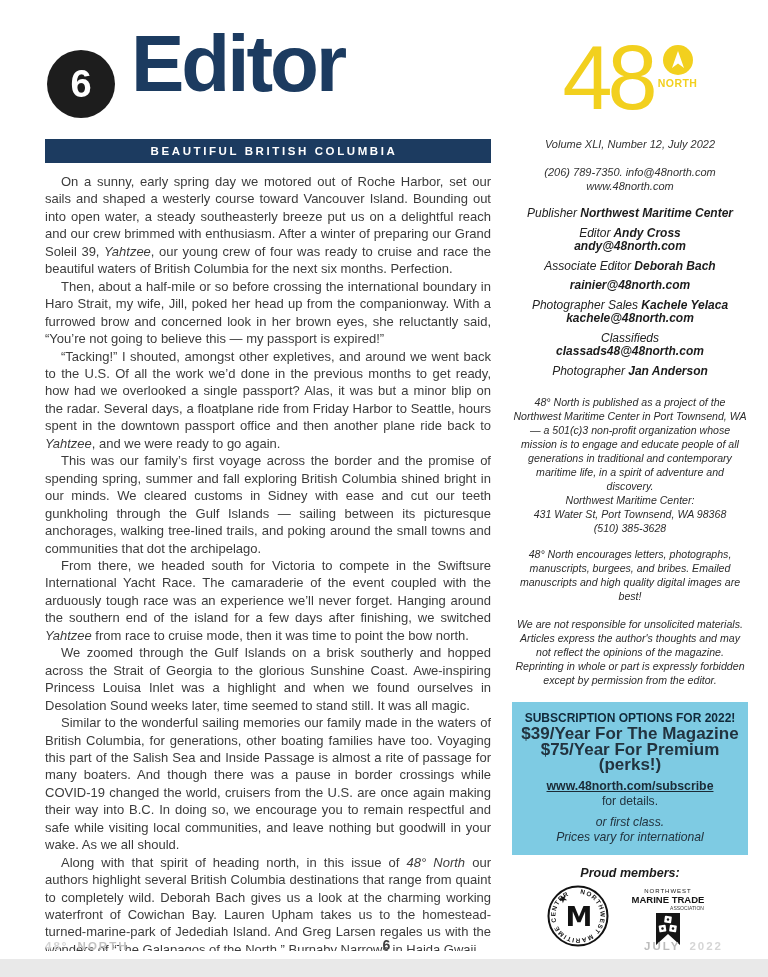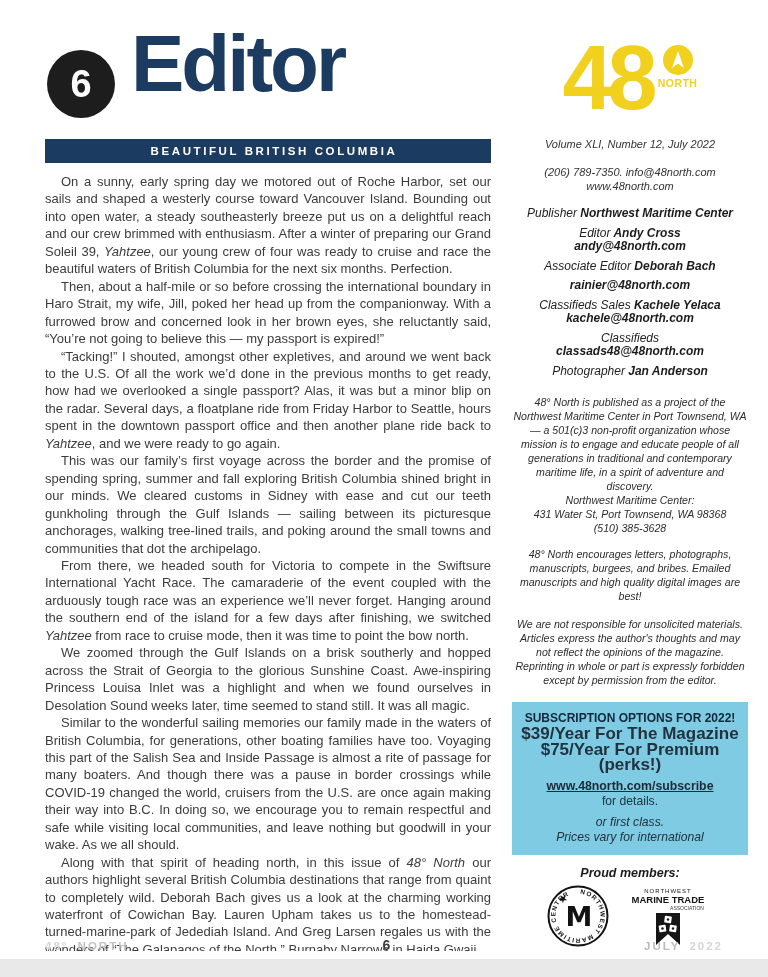--- a/index.html
+++ b/index.html
@@ -21,21 +21,21 @@
 
   
   .article{position:absolute;left:45px;top:173px;width:446px;height:778px;overflow:hidden;
            font-size:13px;line-height:17.45px;text-align:justify;color:#3c3c3c;}
   .article p{margin:0;text-indent:16px;}
   .it{font-style:italic;}
 
   
   .sidebar{position:absolute;left:512px;top:36px;width:236px;text-align:center;color:#2f2f2f;}
   .logo-row{display:flex;justify-content:center;align-items:flex-start;height:100px;}
-  .logo-num{font-size:90px;font-weight:700;color:var(--yellow);line-height:0.95;letter-spacing:-5px;}
+  .logo-num{font-size:90px;font-weight:400;color:var(--yellow);line-height:0.95;letter-spacing:-5px;}
   .logo-col{margin-left:5px;padding-top:9px;display:flex;flex-direction:column;align-items:center;}
   .logo-north{font-size:10.5px;font-weight:800;color:var(--yellow);letter-spacing:0.5px;margin-top:2px;}
   .volume{font-style:italic;font-size:11px;margin-top:2px;color:#333;}
   .contact{font-style:italic;font-size:11px;margin-top:16px;line-height:13.5px;color:#333;}
   .masthead{margin-top:14px;font-style:italic;font-size:12px;line-height:13.5px;color:#222;}
   .m-entry{margin-bottom:6px;}
   .m-name,.m-email{font-weight:bold;color:#1c1c1c;}
   .about,.address,.encourage,.disclaimer{font-style:italic;font-size:10.6px;line-height:14px;color:#2d2d2d;}
   .about{margin-top:17px;}
   .address{}
@@ -115,21 +115,21 @@
           <div><span class="m-role">Editor</span><span class="m-name"> Andy Cross</span></div>
           <div class="m-email">andy@48north.com</div>
         </div>
         <div class="m-entry">
           <div><span class="m-role">Associate Editor</span><span class="m-name"> Deborah Bach</span></div>
         </div>
         <div class="m-entry">
           <div class="m-email">rainier@48north.com</div>
         </div>
         <div class="m-entry">
-          <div><span class="m-role">Classifieds Sales</span><span class="m-name"> Kachele Yelaca</span></div>
+          <div><span class="m-role">Photographer Sales</span><span class="m-name"> Kachele Yelaca</span></div>
           <div class="m-email">kachele@48north.com</div>
         </div>
         <div class="m-entry">
           <div><span class="m-role">Classifieds</span></div>
           <div class="m-email">classads48@48north.com</div>
         </div>
         <div class="m-entry">
           <div><span class="m-role">Photographer</span><span class="m-name"> Jan Anderson</span></div>
         </div>
       </div>

